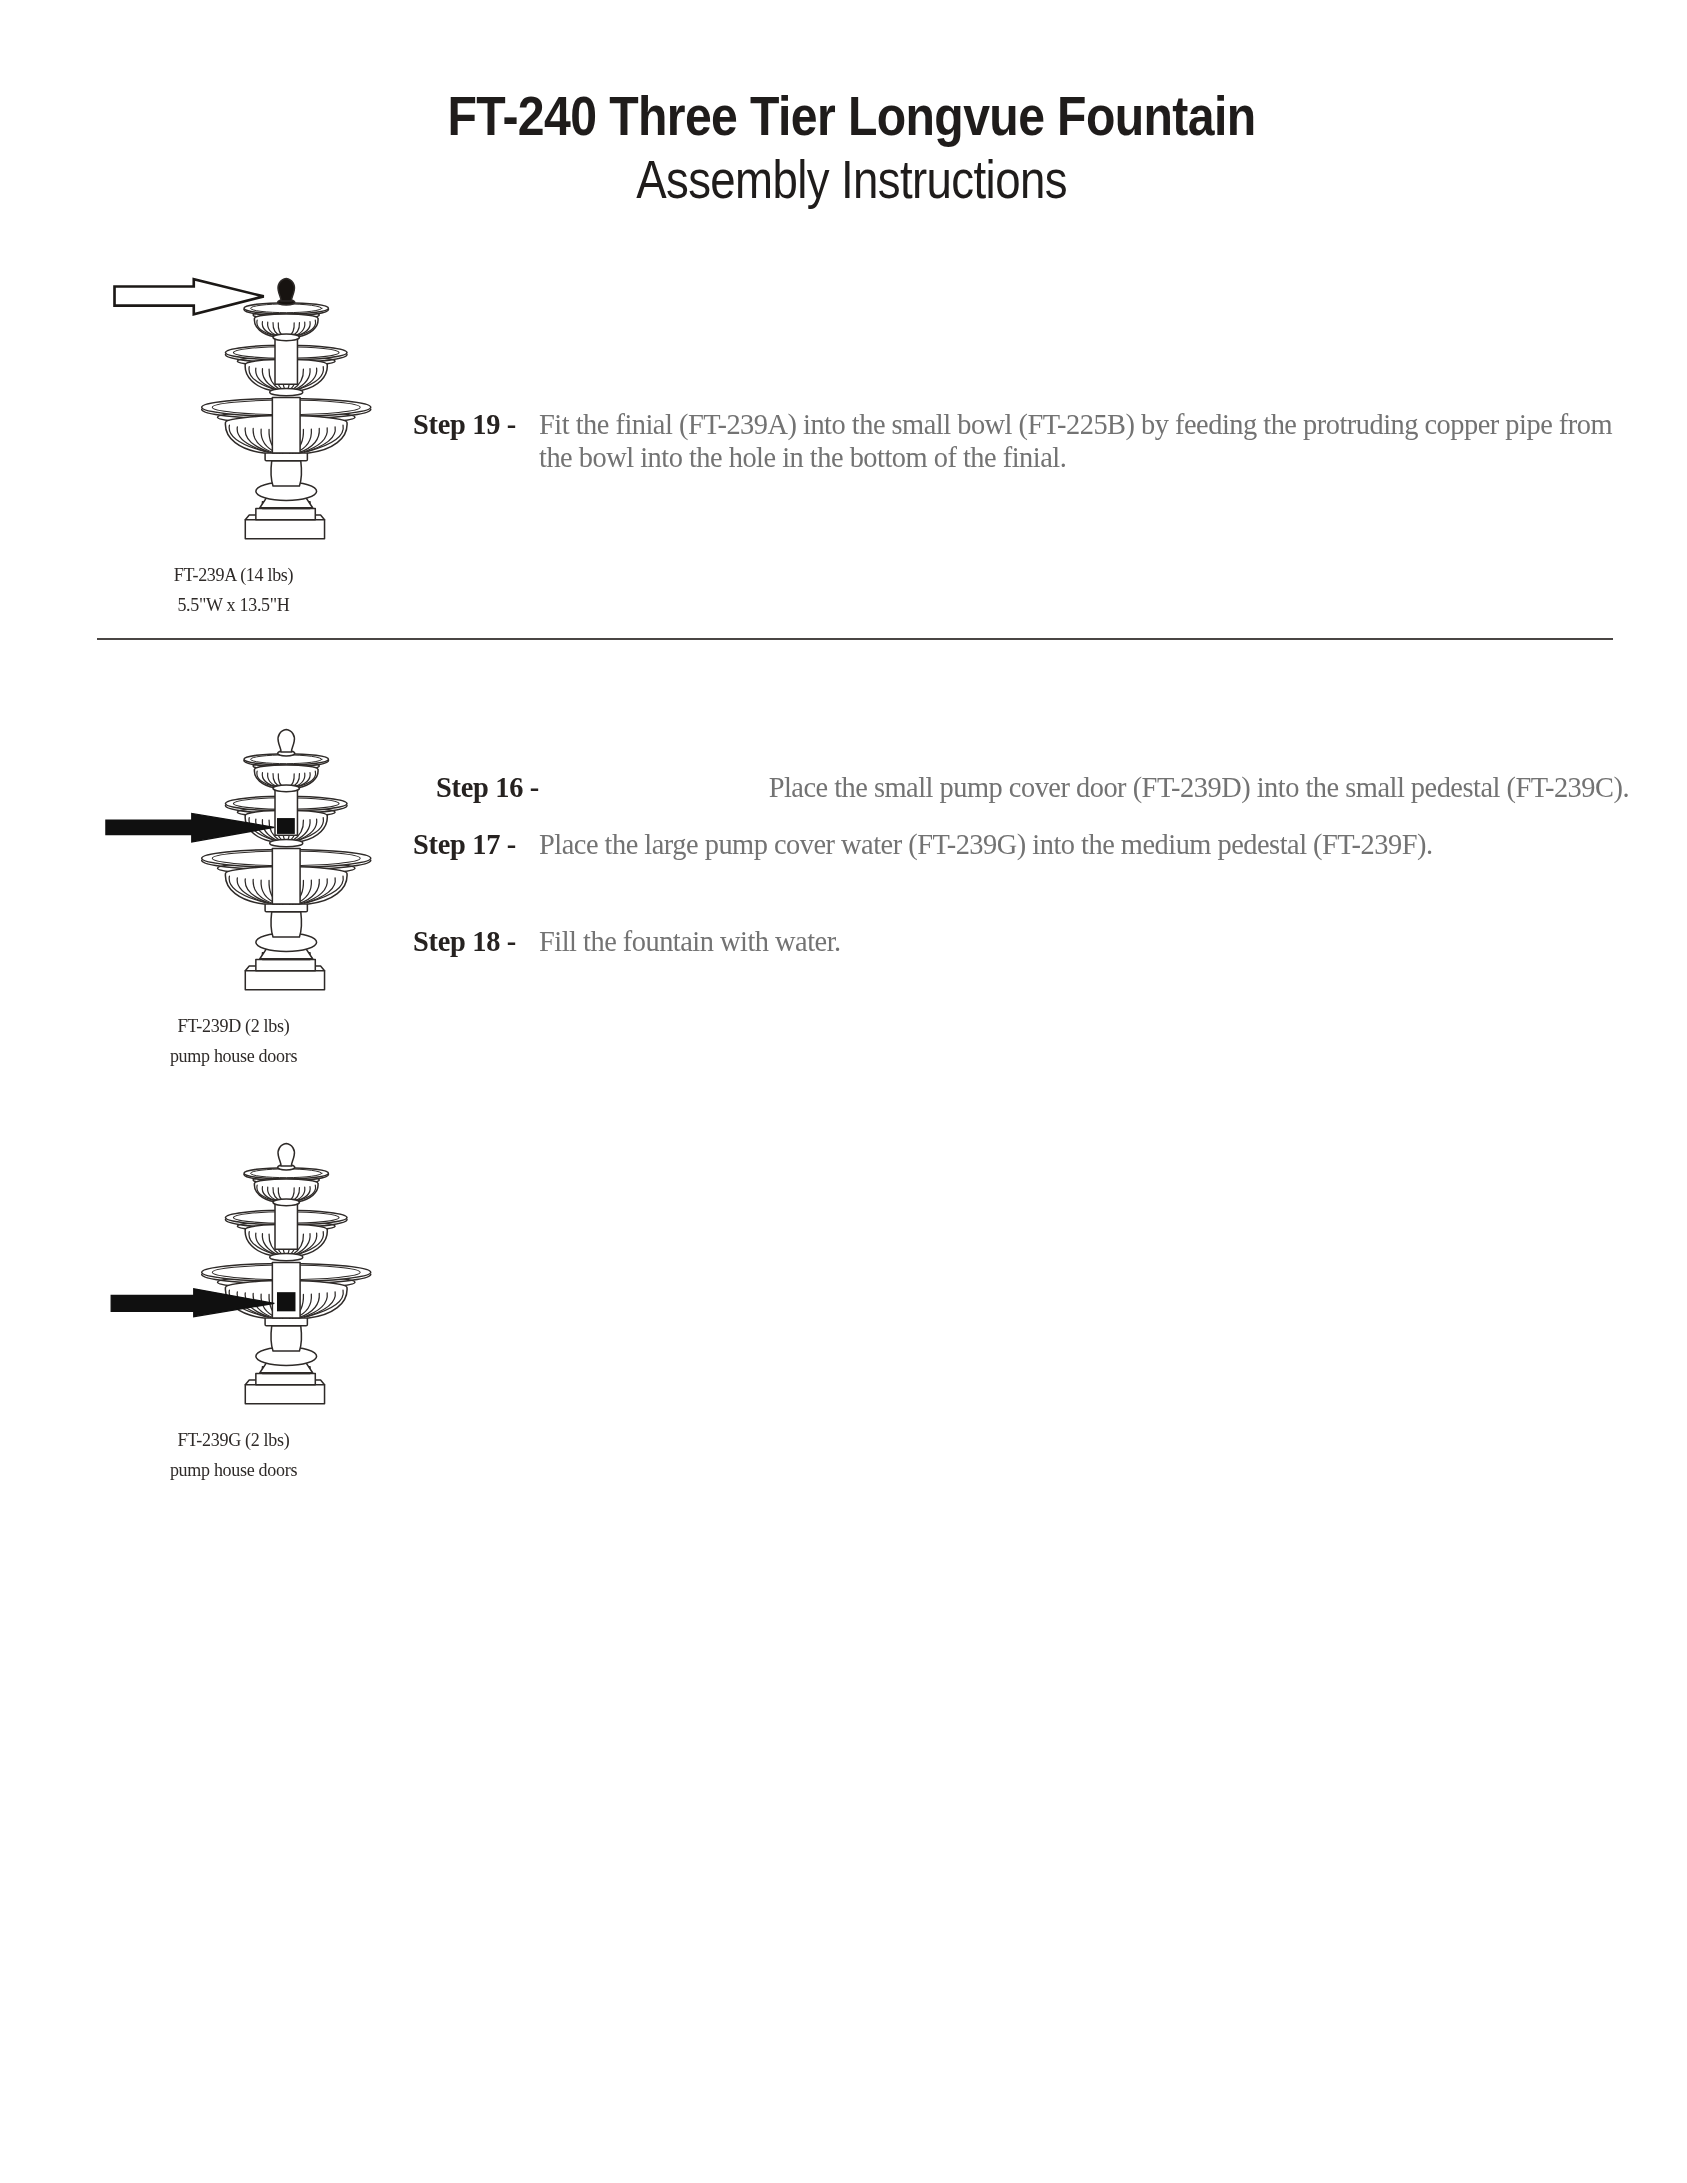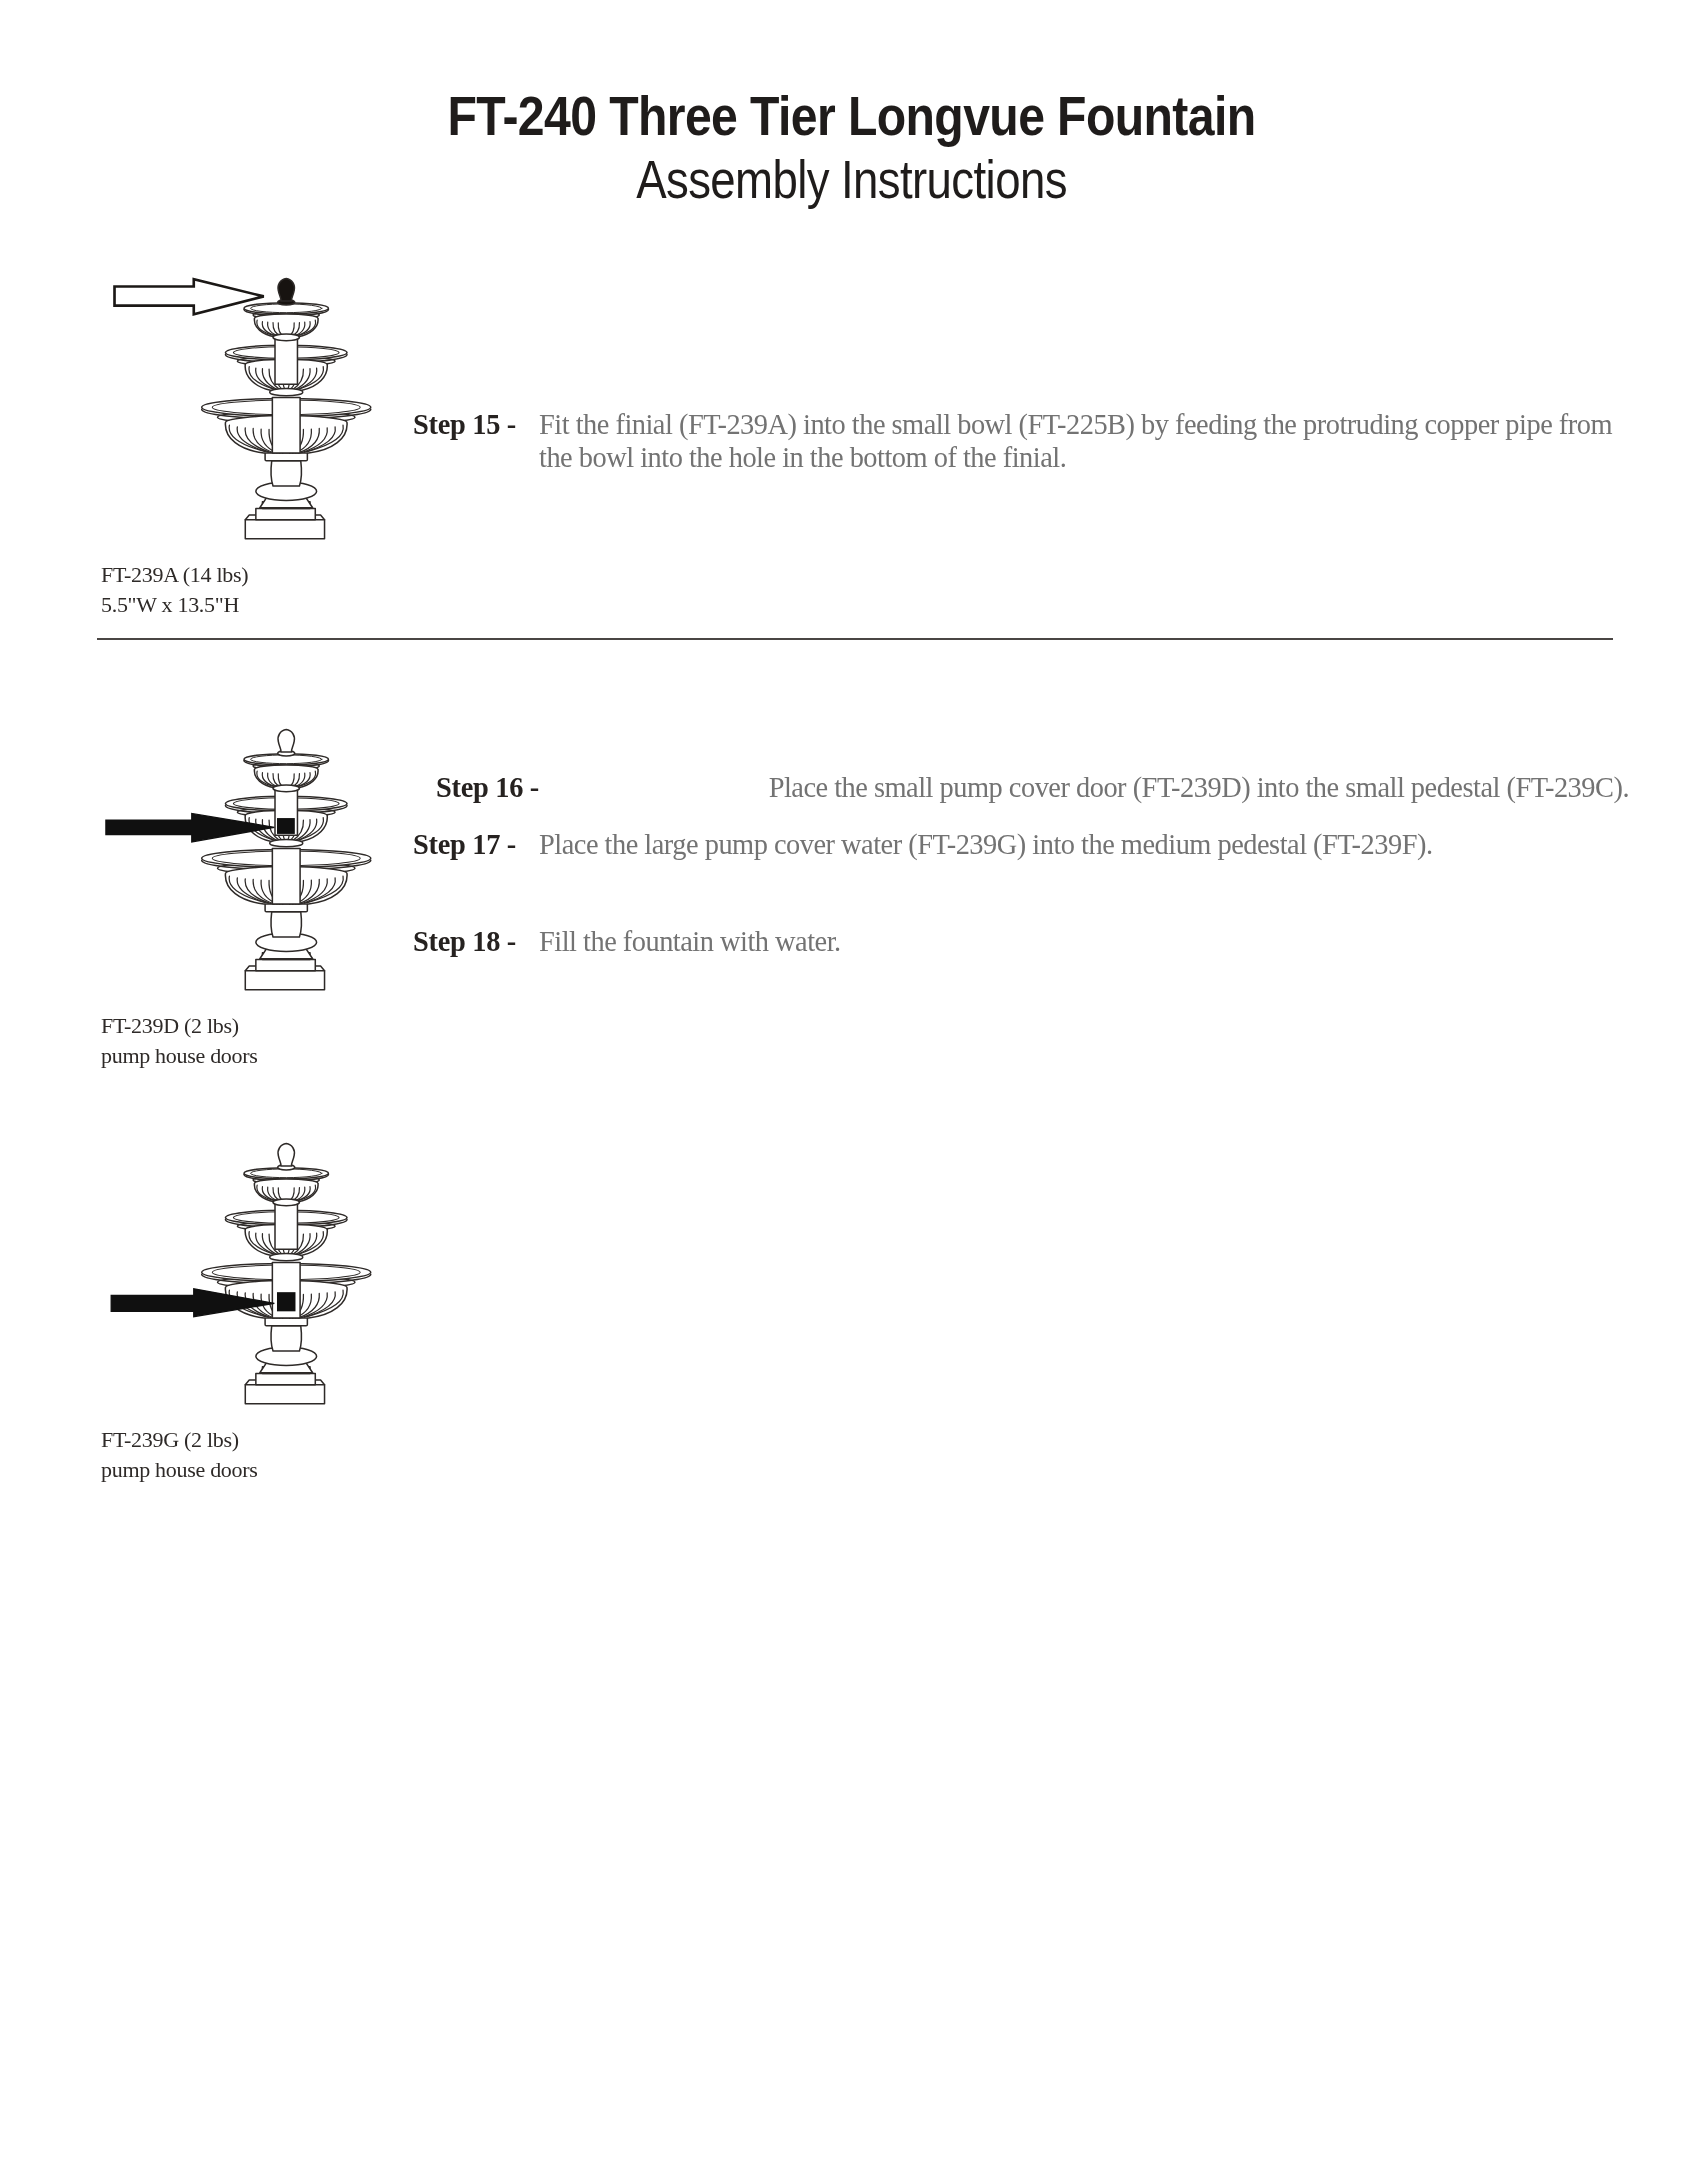--- a/index.html
+++ b/index.html
@@ -33,21 +33,21 @@
   
   .figure{position:absolute;left:101px;width:278px;height:284px;}
   .figure svg{display:block;width:278px;height:284px;overflow:visible;}
   #figure-1{top:268px;}
   #figure-2{top:719px;}
   #figure-3{top:1133px;}
   #figure-1 svg{--finial-fill:#171310;}
   
   .caption{
     position:absolute;left:101px;width:265px;
-    font-size:22px;line-height:30px;
+    text-align:center;font-size:18px;line-height:30px;
     letter-spacing:-0.3px;color:#2e2a28;
   }
   #caption-1{top:560px;}
   #caption-2{top:1011px;}
   #caption-3{top:1425px;}
   
   .divider{
     position:absolute;left:97px;top:638px;width:1516px;height:2px;
     background:#4a4644;
   }
@@ -171,21 +171,21 @@
       <use href="#fountain" xlink:href="#fountain"></use>
       <polygon points="20,28 140,28 140,17 246,43 140,70 140,57 20,57" fill="#ffffff" stroke="#1b1816" stroke-width="4"></polygon>
     </svg>
   </div>
   <div class="caption" id="caption-1">
     <div>FT-239A (14 lbs)</div>
     <div>5.5"W x 13.5"H</div>
   </div>
 
   <div class="step" id="step-15">
-    <span class="step-label">Step 15 -</span>
+    <span class="step-label">Step 19 -</span>
     <span class="step-text">Fit the finial (FT-239A) into the small bowl (FT-225B) by feeding the protruding copper pipe from the bowl into the hole in the bottom of the finial.</span>
   </div>
 
   <div class="divider"></div>
 
   <div class="figure" id="figure-2">
     <svg viewBox="0 0 420 430">
       <use href="#fountain" xlink:href="#fountain"></use>
       <rect x="266" y="150" width="27" height="24" fill="#101010"></rect>
       <polygon points="7,153 137,153 137,143 262,164 137,186 137,175 7,175" fill="#101010" stroke="#101010" stroke-width="2"></polygon>

